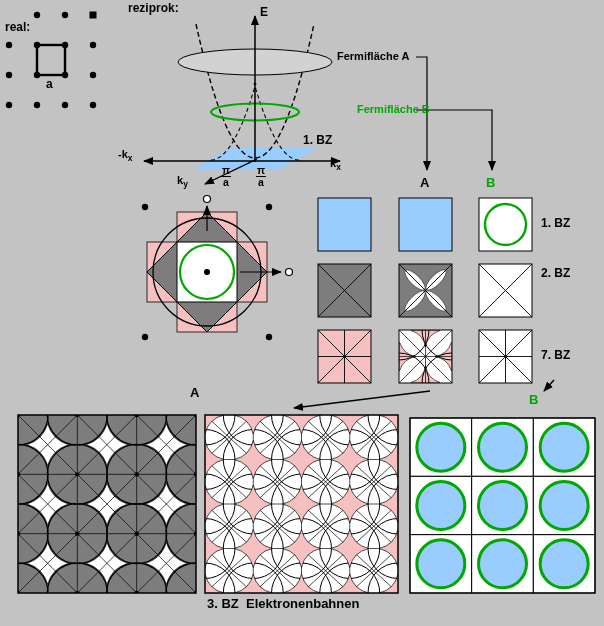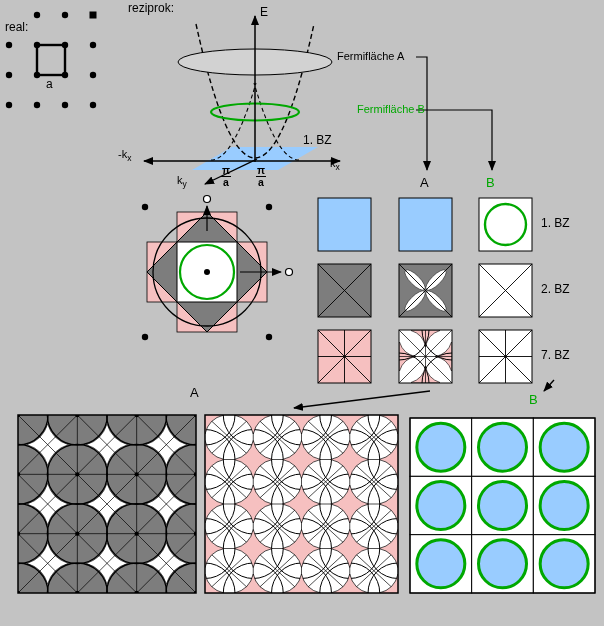--- a/index.html
+++ b/index.html
@@ -1,19 +1,19 @@
 <!DOCTYPE html>
 <html style="--blue: #99ccff; --green: #00a800; --pink: #f6c0c0; --gray: #7d7d7d; --light-gray: #d2d2d2; --bg: #c3c3c3;"><head>
 <meta charset="utf-8">
 <style>
   *{margin:0;padding:0;box-sizing:border-box}
   body{background:#9a9a9a;font-family:"Liberation Sans",sans-serif}
   .canvas{position:relative;width:604px;height:626px;background:var(--bg,#c3c3c3);overflow:hidden}
   svg{position:absolute;left:0;top:0}
-  .lbl{position:absolute;font-weight:normal;font-size:12px;color:#000;white-space:pre;line-height:1.15}
+  .lbl{position:absolute;font-weight:bold;font-size:12px;color:#000;white-space:pre;line-height:1.15}
   .lbl.big{font-size:13px}
   .lbl.ax{font-size:11px}
   .lbl.fer{font-size:11px}
   .lbl.green{color:var(--green,#00a800)}
   sub{font-size:8.5px}
   .frac{position:absolute;display:flex;flex-direction:column;align-items:center;font-weight:bold;font-size:10.5px;line-height:1.05;color:#000}
   .frac .den{border-top:1.2px solid #000;padding:0 2px}
   .frac .num{padding:0 1px}
 </style>
 </head>
@@ -333,18 +333,19 @@
       <span class="num">π</span>
       <span class="den">a</span>
     </div>
 <div class="frac" style="left:256px;top:165px">
       <span class="num">π</span>
       <span class="den">a</span>
     </div>
 <div class="lbl big" style="left:420px;top:176px">A</div>
 <div class="lbl big green" style="left:486px;top:176px">B</div>
 <div class="lbl" style="left:541px;top:217px">1. BZ</div>
-<div class="lbl" style="left:541px;top:283px">2. BZ</div>
+<div class="lbl" style="left:541px;top:267px">2. BZ</div>
 <div class="lbl" style="left:541px;top:349px">7. BZ</div>
 <div class="lbl big" style="left:190px;top:386px">A</div>
 <div class="lbl big green" style="left:529px;top:393px">B</div>
+<div class="lbl big" style="left:207px;top:597px">3. BZ  Elektronenbahnen</div>
 
 </div>
 
 </body></html>

